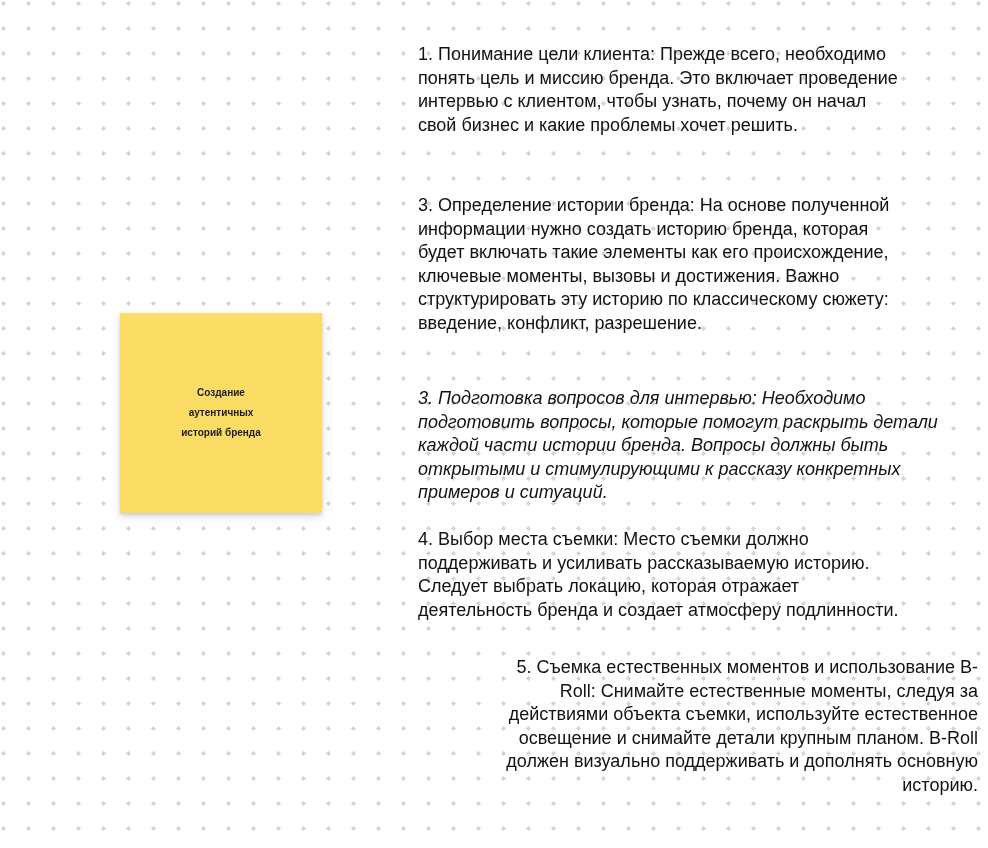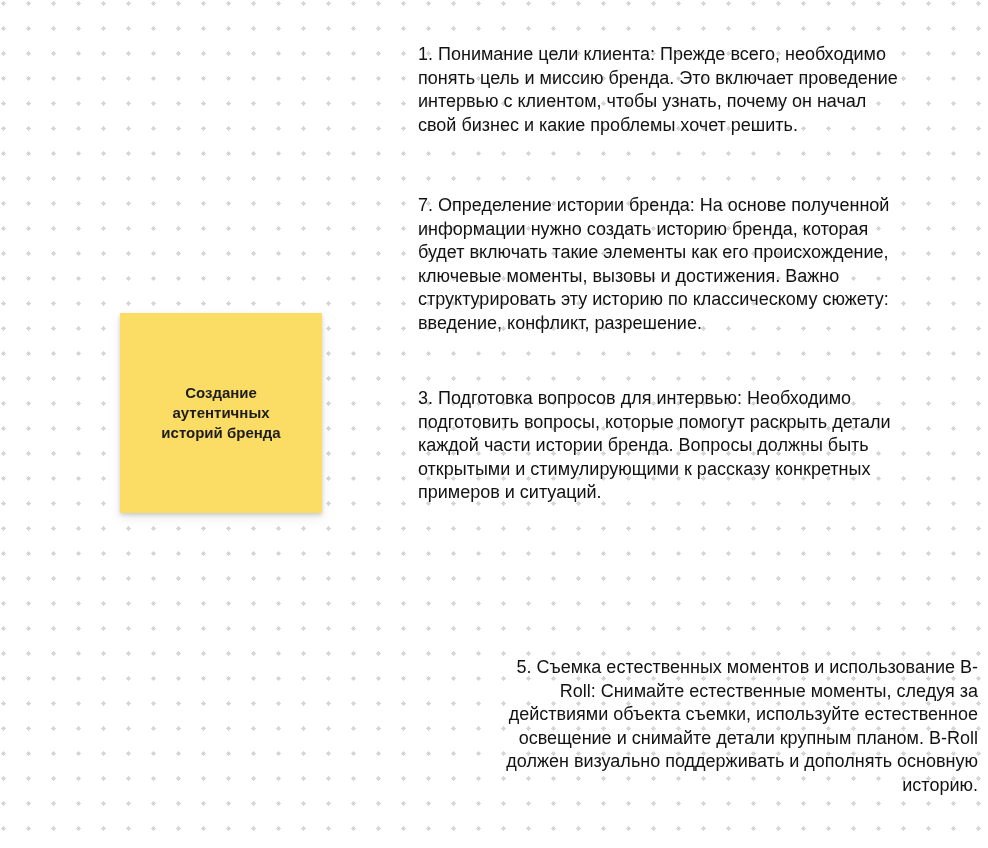--- a/index.html
+++ b/index.html
@@ -30,71 +30,75 @@
     height: 200px;
     background-color: #fbdc64;
     box-shadow: 0 2px 4px rgba(0,0,0,0.16), 0 5px 12px rgba(0,0,0,0.08);
     display: flex;
     align-items: center;
     justify-content: center;
   }
   .sticky-note .label {
     width: 140px;
     text-align: center;
-    font-size: 15px;
+    font-size: 10px;
     line-height: 20px;
     font-weight: 700;
     color: #1c1c1c;
     white-space: pre-line;
   }
   .text-block {
     position: absolute;
     left: 418px;
     width: 560px;
     font-size: 18px;
     line-height: 23.5px;
     font-weight: 400;
     color: #121212;
     white-space: pre-line;
   }
   .text-block.b1 { top: 43px; }
   .text-block.b2 { top: 194px; }
-  .text-block.b3 { top: 387px; }
+  .text-block.b3 { top: 387px; font-style: italic; }
   .text-block.b4 { top: 528px; }
   .text-block.b5 { top: 656px; text-align: right; }
 </style>
 </head>
 <body>
 
 <div class="canvas">
 
   <div class="sticky-note" style="background-color: rgb(251, 220, 100);">
     <div class="label" style="color: rgb(28, 28, 28);">Создание
 аутентичных
 историй бренда</div>
   </div>
 
   <div class="text-block b1">1. Понимание цели клиента: Прежде всего, необходимо
 понять цель и миссию бренда. Это включает проведение
 интервью с клиентом, чтобы узнать, почему он начал
 свой бизнес и какие проблемы хочет решить.</div>
 
-  <div class="text-block b2">7. Определение истории бренда: На основе полученной
+  <div class="text-block b2">3. Определение истории бренда: На основе полученной
 информации нужно создать историю бренда, которая
 будет включать такие элементы как его происхождение,
 ключевые моменты, вызовы и достижения. Важно
 структурировать эту историю по классическому сюжету:
 введение, конфликт, разрешение.</div>
 
   <div class="text-block b3">3. Подготовка вопросов для интервью: Необходимо
 подготовить вопросы, которые помогут раскрыть детали
 каждой части истории бренда. Вопросы должны быть
 открытыми и стимулирующими к рассказу конкретных
 примеров и ситуаций.</div>
 
+  <div class="text-block b4">4. Выбор места съемки: Место съемки должно
+поддерживать и усиливать рассказываемую историю.
+Следует выбрать локацию, которая отражает
+деятельность бренда и создает атмосферу подлинности.</div>
 
   <div class="text-block b5">5. Съемка естественных моментов и использование B-
 Roll: Снимайте естественные моменты, следуя за
 действиями объекта съемки, используйте естественное
 освещение и снимайте детали крупным планом. B-Roll
 должен визуально поддерживать и дополнять основную
 историю.</div>
 
 </div>
 

